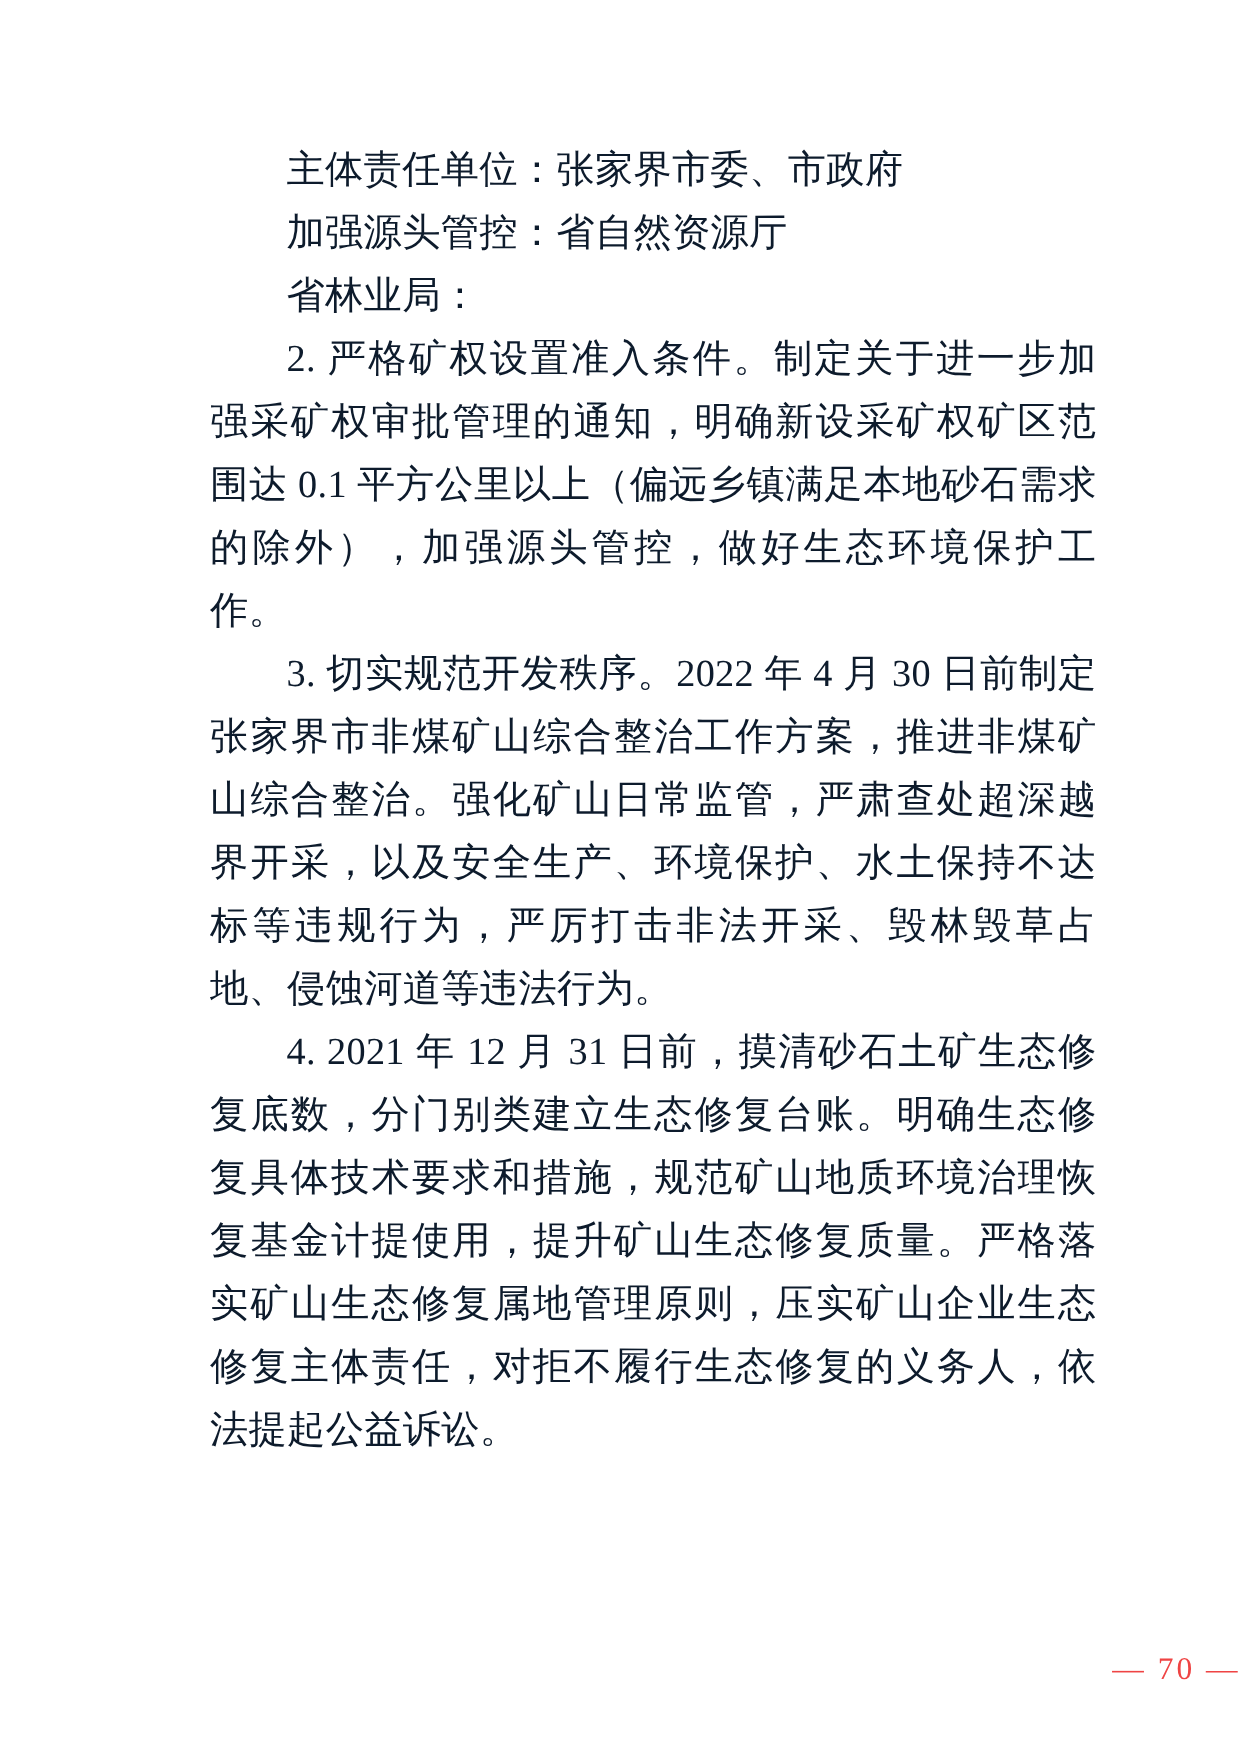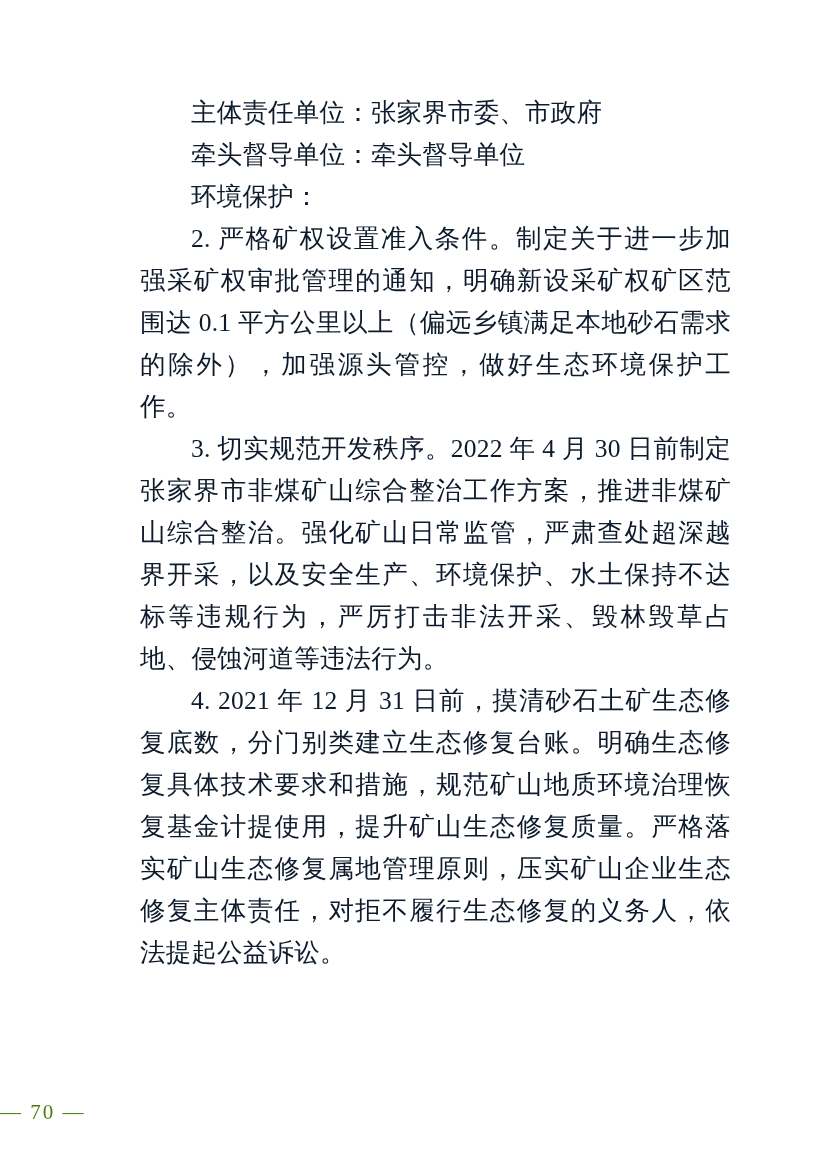--- a/index.html
+++ b/index.html
@@ -35,35 +35,35 @@
     margin: 0 0 0 0;
     text-indent: 2em;
     font-size: 25.5px;
     line-height: 42px;
   }
   .page-number {
     position: absolute;
     left: 0;
     right: 0;
     bottom: 44px;
-    text-align: left;
+    text-align: right;
     font-size: 21px;
-    color: #4d7c0f;
+    color: #ef4444;
     font-family: "Liberation Serif", "DejaVu Serif", serif;
     letter-spacing: 2px;
   }
 </style>
 </head>
 <body>
 
 <div class="page">
   <div class="body-text">
 
     <p class="para">主体责任单位：张家界市委、市政府</p>
-    <p class="para">牵头督导单位：牵头督导单位</p>
-    <p class="para">环境保护：</p>
+    <p class="para">加强源头管控：省自然资源厅</p>
+    <p class="para">省林业局：</p>
     <p class="para">2. 严格矿权设置准入条件。制定关于进一步加强采矿权审批管理的通知，明确新设采矿权矿区范围达 0.1 平方公里以上（偏远乡镇满足本地砂石需求的除外），加强源头管控，做好生态环境保护工作。</p>
     <p class="para">3. 切实规范开发秩序。2022 年 4 月 30 日前制定张家界市非煤矿山综合整治工作方案，推进非煤矿山综合整治。强化矿山日常监管，严肃查处超深越界开采，以及安全生产、环境保护、水土保持不达标等违规行为，严厉打击非法开采、毁林毁草占地、侵蚀河道等违法行为。</p>
     <p class="para">4. 2021 年 12 月 31 日前，摸清砂石土矿生态修复底数，分门别类建立生态修复台账。明确生态修复具体技术要求和措施，规范矿山地质环境治理恢复基金计提使用，提升矿山生态修复质量。严格落实矿山生态修复属地管理原则，压实矿山企业生态修复主体责任，对拒不履行生态修复的义务人，依法提起公益诉讼。</p>
 
   </div>
   <div class="page-number">— 70 —</div>
 </div>
 
 </body></html>

